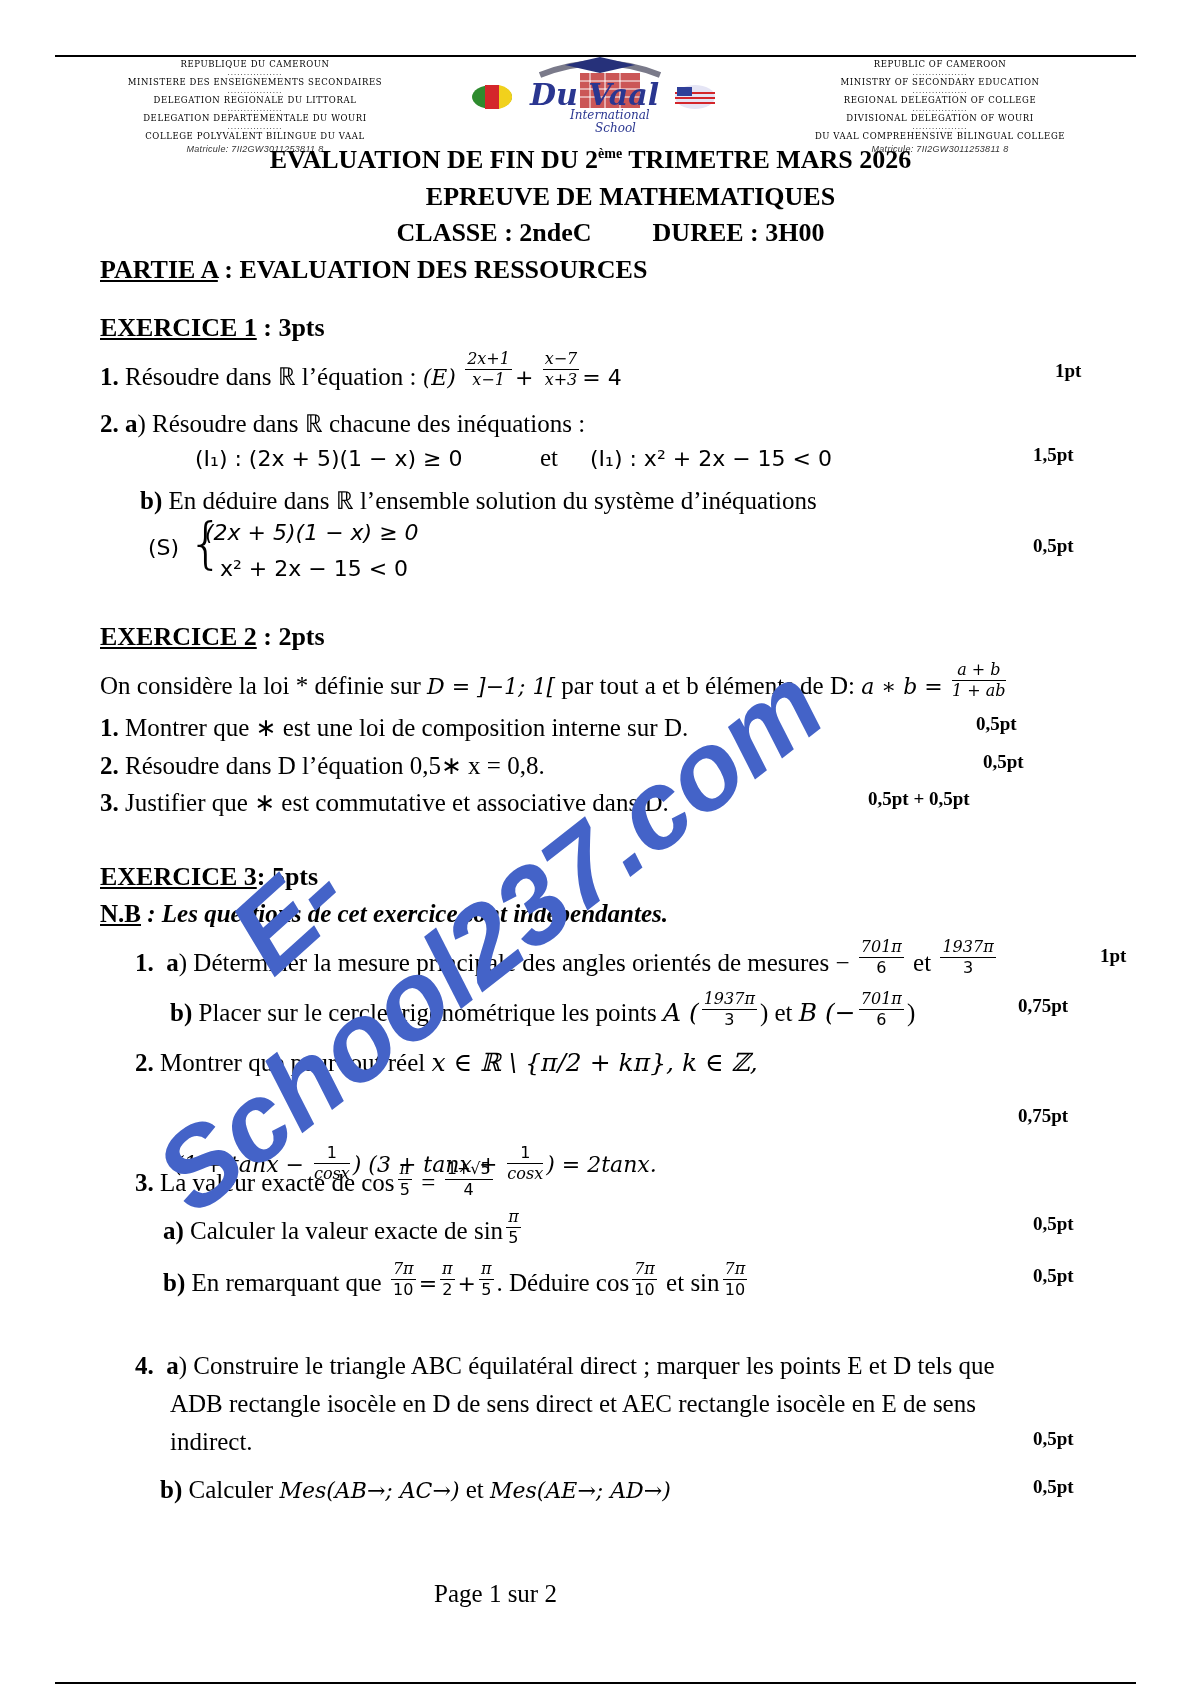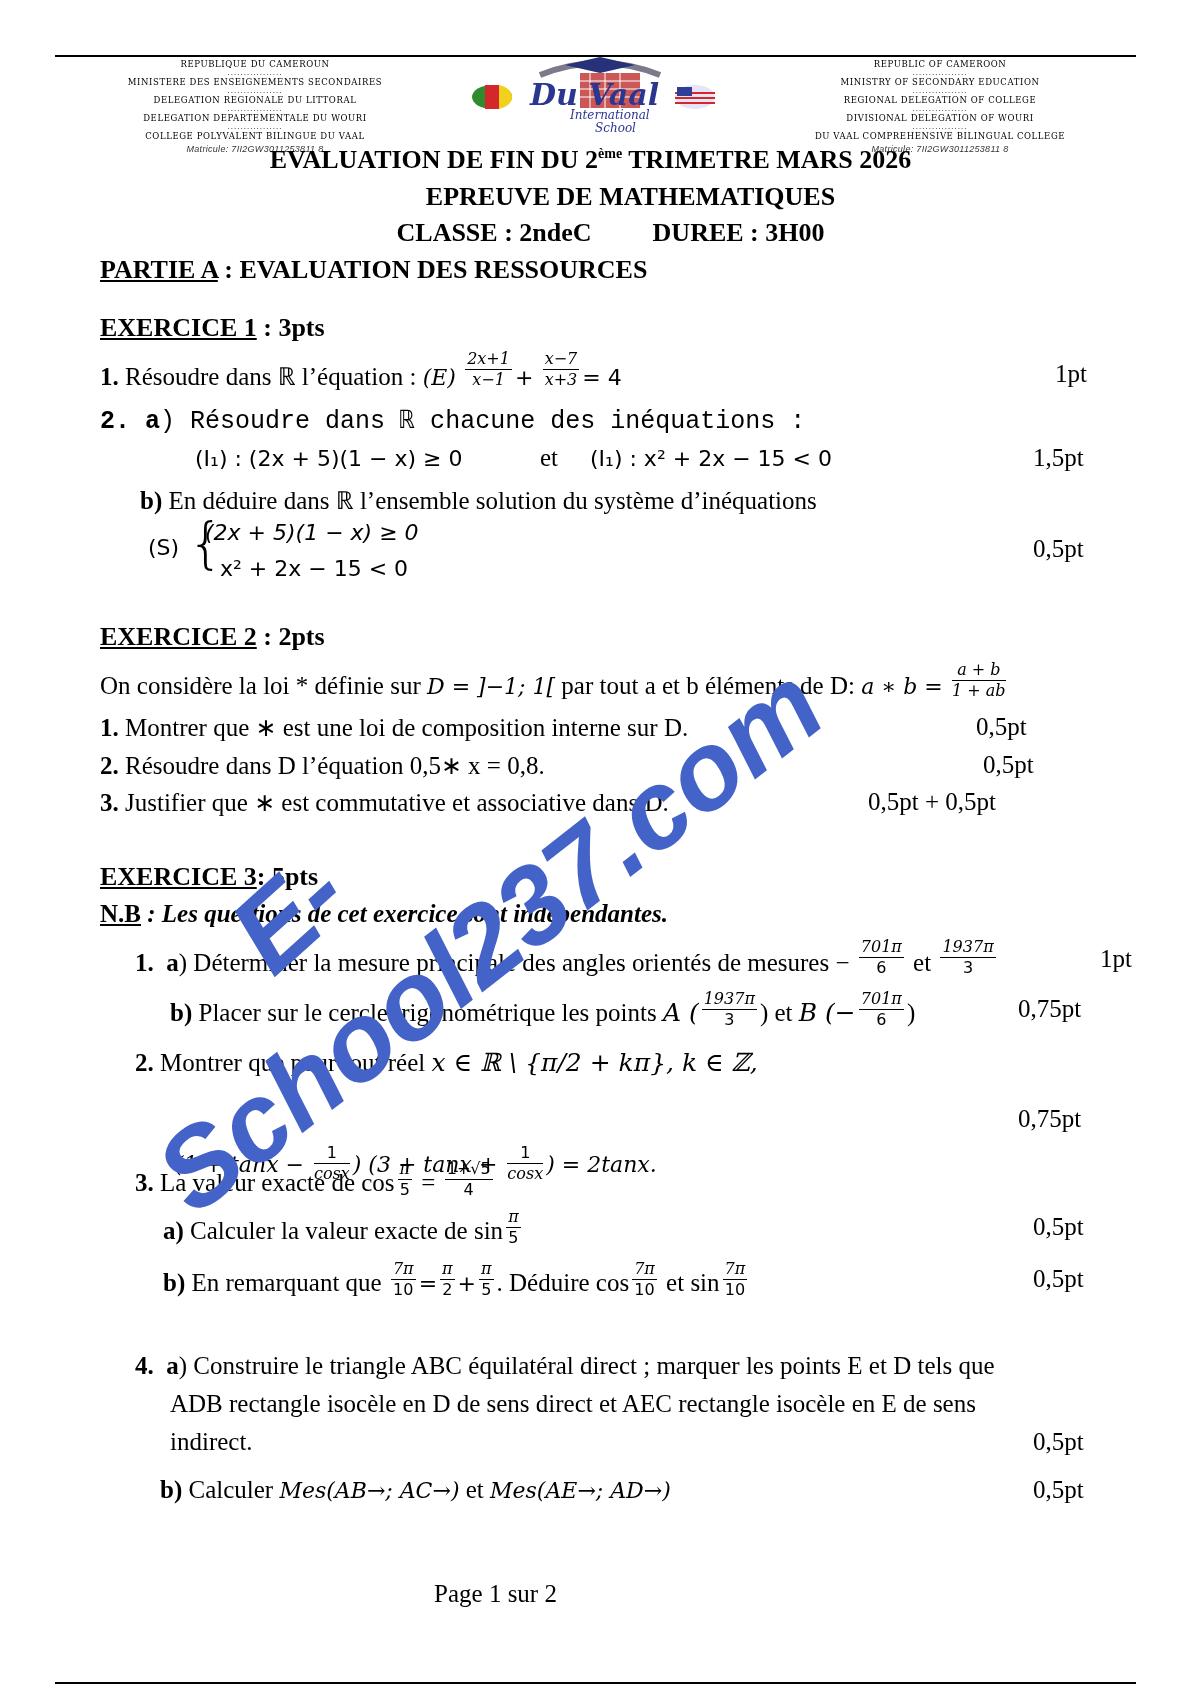--- a/index.html
+++ b/index.html
@@ -11,21 +11,21 @@
              font-family:"DejaVu Serif", serif; font-size:8.5px; letter-spacing:0.6px; line-height:13px; }
   .hdr-col .dots { font-size:7px; line-height:4px; height:5px; letter-spacing:1px; }
   .hdr-col .mat { font-family:"Liberation Sans", sans-serif; font-style:italic; font-size:9px; letter-spacing:0.3px; color:#333; }
   .logo { position:absolute; left:470px; top:55px; width:260px; height:80px; }
   .title { position:absolute; left:0; width:1191px; text-align:center; font-weight:bold; font-size:26px; }
   .title sup { font-size:14px; }
   .line { position:absolute; font-size:25px; white-space:nowrap; }
   .b { font-weight:bold; }
   .u { text-decoration:underline;margin-top:30px; }
   .i { font-style:italic; }
-  .pts { position:absolute; font-weight:normal; font-size:25px; white-space:nowrap; }
+  .pts { position:absolute; font-weight:bold; font-size:19px; white-space:nowrap; }
   .math { font-family:"DejaVu Sans", sans-serif; font-size:22px; }
   .mi { font-family:"DejaVu Serif", serif; font-style:italic; }
   .frac { display:inline-block; vertical-align:middle; text-align:center; font-family:"DejaVu Sans", sans-serif; font-size:16px; line-height:20px; margin:0 3px; }
   .frac .n { display:block; border-bottom:1.5px solid #000; padding:0 2px; }
   .frac .d { display:block; }
   .brace { font-family:"DejaVu Sans", sans-serif; font-size:56px; line-height:56px; vertical-align:middle; font-weight:100; }
   .watermark { position:absolute; color:#4463c8; font-family:"Liberation Sans", sans-serif;
                font-weight:bold; font-style:italic; white-space:nowrap; pointer-events:none; }
   .footer { position:absolute; left:0; width:991px; top:1580px; text-align:center; font-size:25px; }
 </style>
@@ -96,21 +96,21 @@
   <span class="u">EXERCICE 1</span><span> : 3pts</span>
 </div>
 
 <div class="line" style="left:100px; top:358px;">
   <span class="b">1.</span><span> Résoudre dans ℝ  l’équation : </span><span class="mi math">(E)</span>
   <span class="frac" style="position:relative;top:-10px;"><span class="n mi">2x+1</span><span class="d mi">x−1</span></span><span class="math">+</span>
   <span class="frac" style="position:relative;top:-10px;"><span class="n mi">x−7</span><span class="d mi">x+3</span></span><span class="math">=  4</span>
 </div>
 <div class="pts" style="left:1055px; top:360px;">1pt</div>
 
-<div class="line" style="left:100px; top:405px;font-family:Liberation Mono, monospace;">
+<div class="line" style="left:100px; top:405px;">
   <span class="b">2.</span><span class="b"> a</span><span>) Résoudre dans ℝ chacune des inéquations :</span>
 </div>
 <div class="line math" style="left:195px; top:446px;">(I₁) : (2x + 5)(1 − x) ≥ 0</div>
 <div class="line" style="left:540px; top:444px;">et</div>
 <div class="line math" style="left:590px; top:446px;">(I₁) : x² + 2x − 15 &lt; 0</div>
 <div class="pts" style="left:1033px; top:444px;">1,5pt</div>
 
 <div class="line" style="left:140px; top:482px;">
   <span class="b">b)</span><span>  En déduire dans  ℝ l’ensemble solution du système d’inéquations</span>
 </div>

